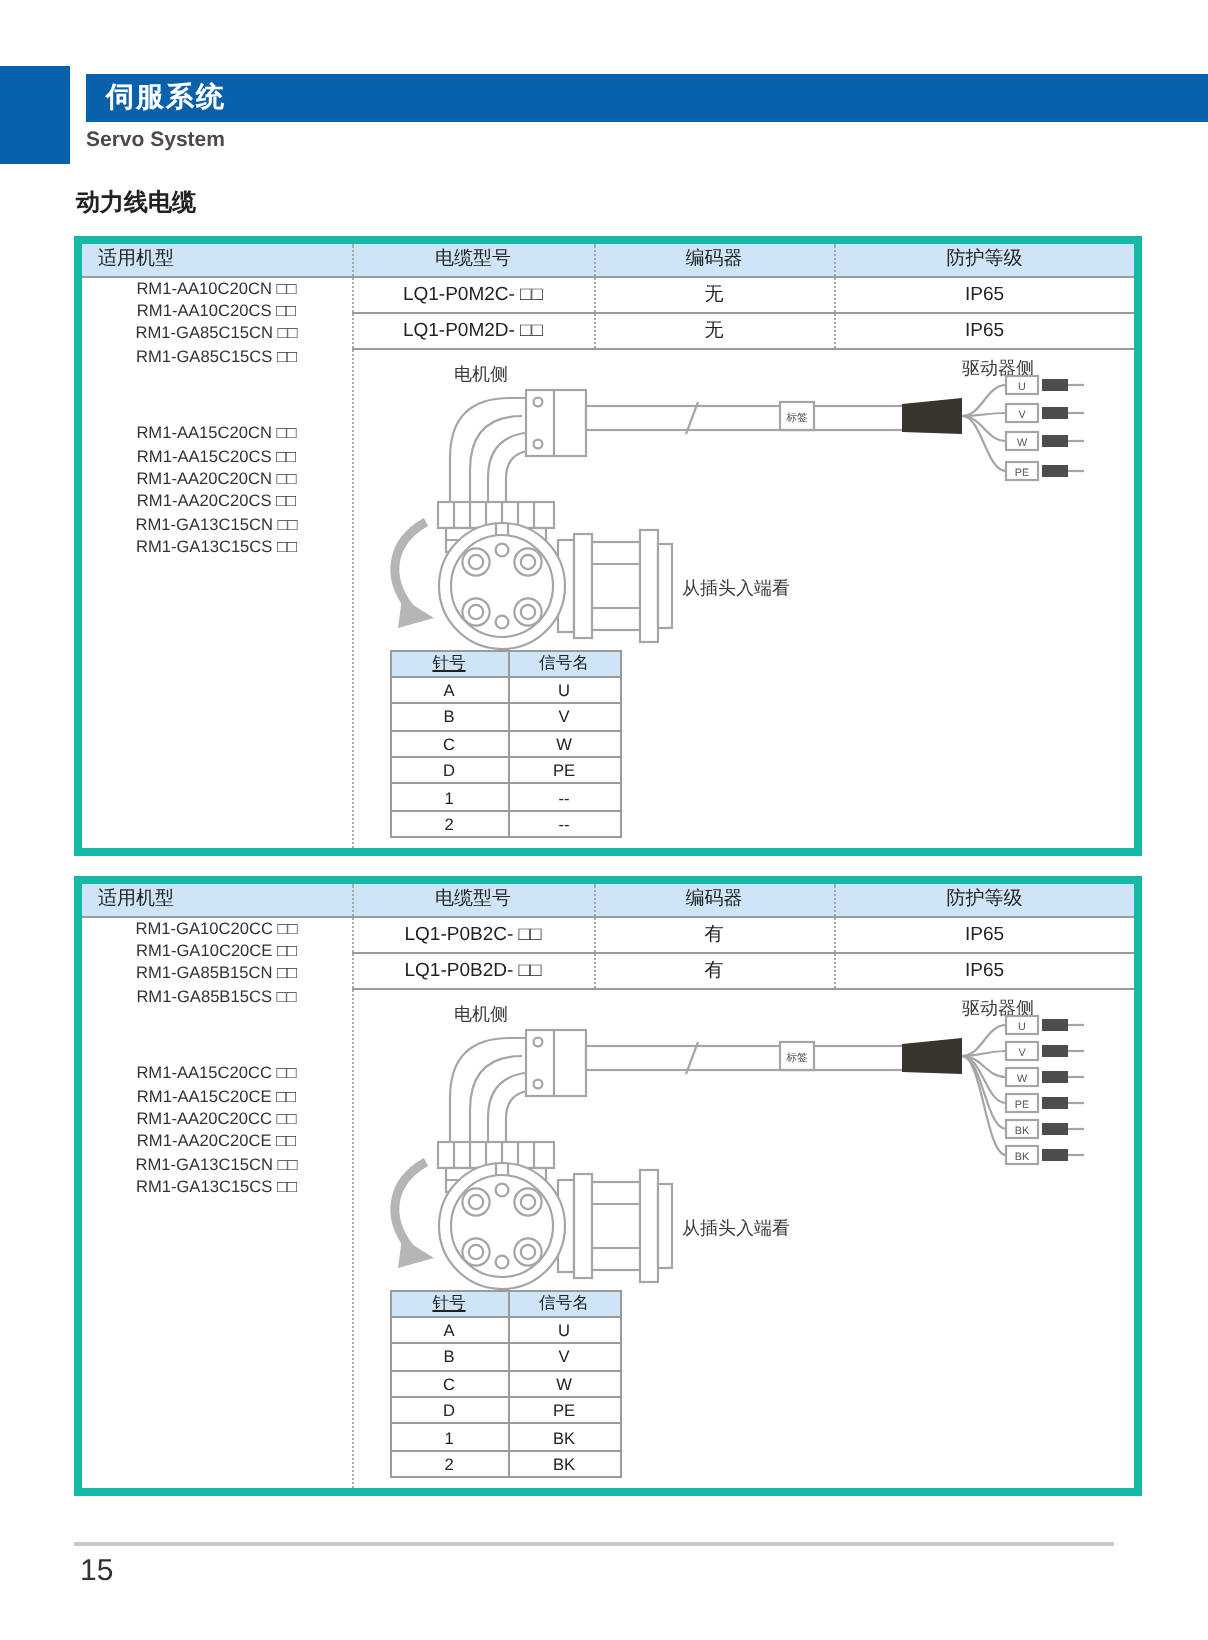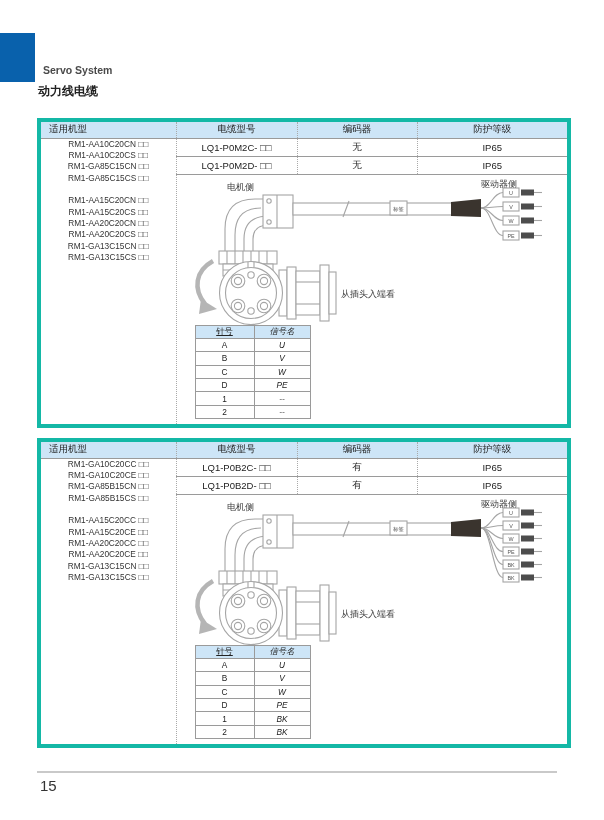--- a/index.html
+++ b/index.html
@@ -14,68 +14,71 @@
   html,body{background:#fff;}
   body{font-family:"Liberation Sans","DejaVu Sans",sans-serif;color:var(--ink);}
   .page{position:relative;width:604px;height:820px;background:#fff;overflow:hidden;}
 
   
   .corner-block{position:absolute;left:0;top:33px;width:35px;height:49px;background:var(--blue);}
   .title-bar{position:absolute;left:43px;top:37px;right:0;height:24px;background:var(--blue);
              display:flex;align-items:center;padding-left:10px;}
   .title-bar .t{color:#fff;font-size:14px;font-weight:bold;letter-spacing:1px;}
   .subtitle{position:absolute;left:43px;top:64px;font-size:10.5px;font-weight:bold;color:#4a4a4a;}
-  .section-title{position:absolute;left:38px;top:83px;font-size:12px;font-weight:600;color:#222;}
+  .section-title{position:absolute;left:38px;top:93px;font-size:12px;font-weight:600;color:#222;}
 
   
   .spec{position:absolute;left:37px;border-collapse:collapse;table-layout:fixed;width:530px;
         font-size:9.5px;color:#222;}
   .spec.first{top:118px;}
   .spec.second{top:438px;}
   .spec th,.spec td{border-top:1px solid #9a9a9a;border-bottom:1px solid #9a9a9a;
         height:18px;text-align:center;font-weight:normal;padding:0 2px;}
   .spec th{background:var(--thead);}
   .spec .c2,.spec .c3,.spec .c4{border-left:1px dotted var(--dot);}
   .spec{border:4px solid #14b8a6;}
   .spec th.c1{text-align:left;padding-left:8px;}
   .col1{width:137px;}.col2{width:121px;}.col3{width:120px;}.col4{width:152px;}
 
   .models-cell{vertical-align:top;text-align:left;padding:50px 2px 0 8px;}
   .models{font-size:8.3px;line-height:11.4px;color:#333;white-space:nowrap;}
-  .models .grp2{margin-top:11px;}
+  .models .grp2{margin-top:27px;}
 
   .diagram-cell{vertical-align:top;padding:0;text-align:left;}
   .diagram-cell svg{display:block;}
 
   
   .pin-table{border-collapse:collapse;margin:0 0 5px 16px;font-size:8.3px;color:#222;
              border:1px solid #8a8a8a;}
   .pin-table th,.pin-table td{border:1px solid #9a9a9a;height:13.4px;text-align:center;
              font-weight:normal;}
-  .pin-table td.p2,.pin-table th.p2{border-left:1px dotted var(--dot);font-style:italic;}
+  .pin-table td.p2,.pin-table th.p2{border-left:1px dotted var(--dot);}
   .pin-table th{background:var(--thead);}
   .pin-table .pc1{width:59px;text-decoration:underline;}
   .pin-table .pc2{width:56px;}
 
   
   .footer-line{position:absolute;left:37px;top:771px;width:520px;height:2px;background:#c9c9c9;}
   .page-number{position:absolute;left:40px;top:777px;font-size:15px;font-weight:normal;color:#333;text-align:center;}
 
   
   .art{stroke:var(--art);stroke-width:1.1;fill:none;}
   .artf{stroke:var(--art);stroke-width:1.1;fill:#fff;}
   .lbl{font-size:9px;fill:#3a3a3a;}
   .tiny{font-size:5.4px;fill:#555;}
 </style>
 </head>
 <body>
 
 <div class="page">
 
   <div class="corner-block"></div>
+  <div class="title-bar">
+    <span class="t">伺服系统</span>
+  </div>
   <div class="subtitle">Servo System</div>
   <div class="section-title">动力线电缆</div>
 
   <table class="spec first">
     <colgroup>
         <col class="col1">
         <col class="col2">
         <col class="col3">
         <col class="col4">
       </colgroup>

